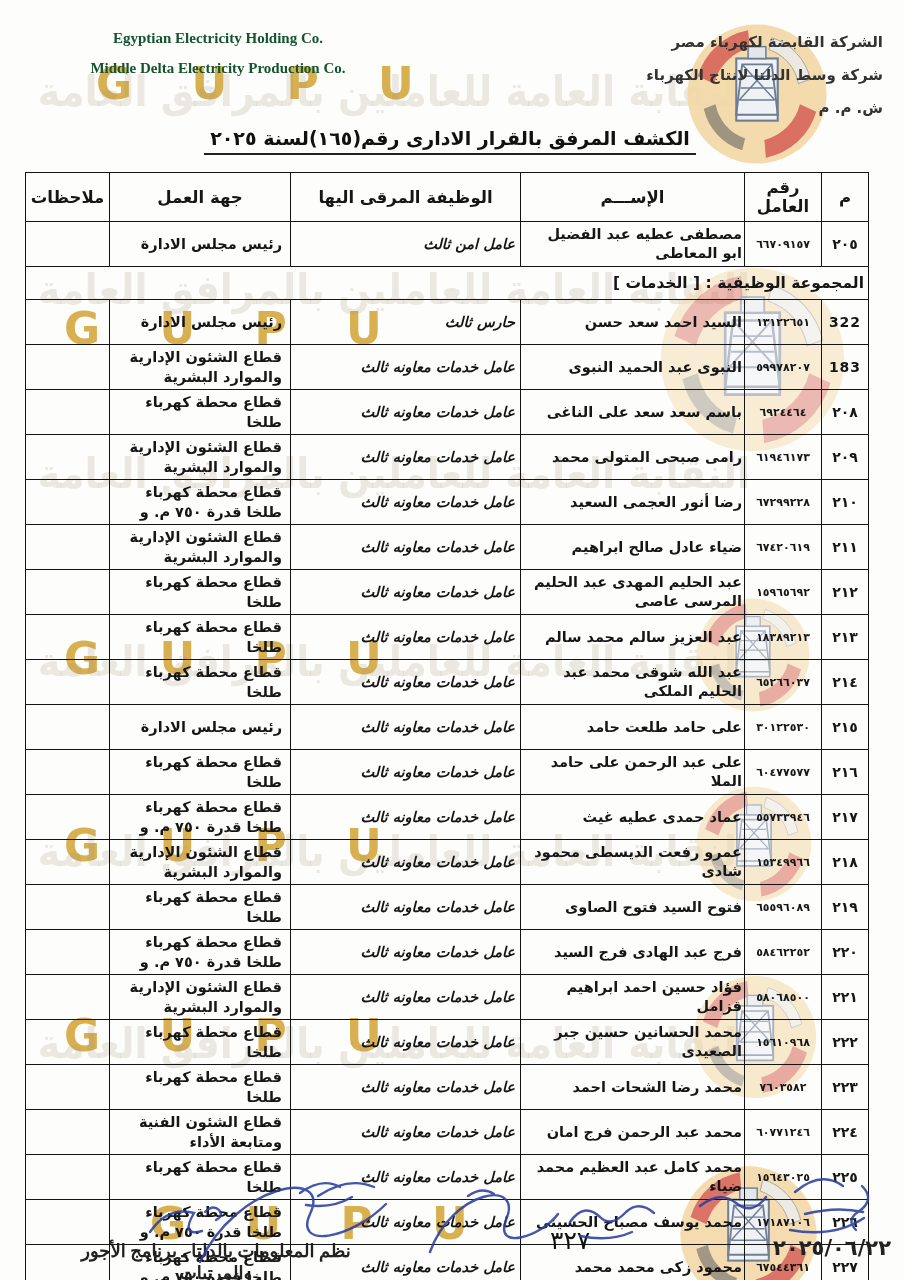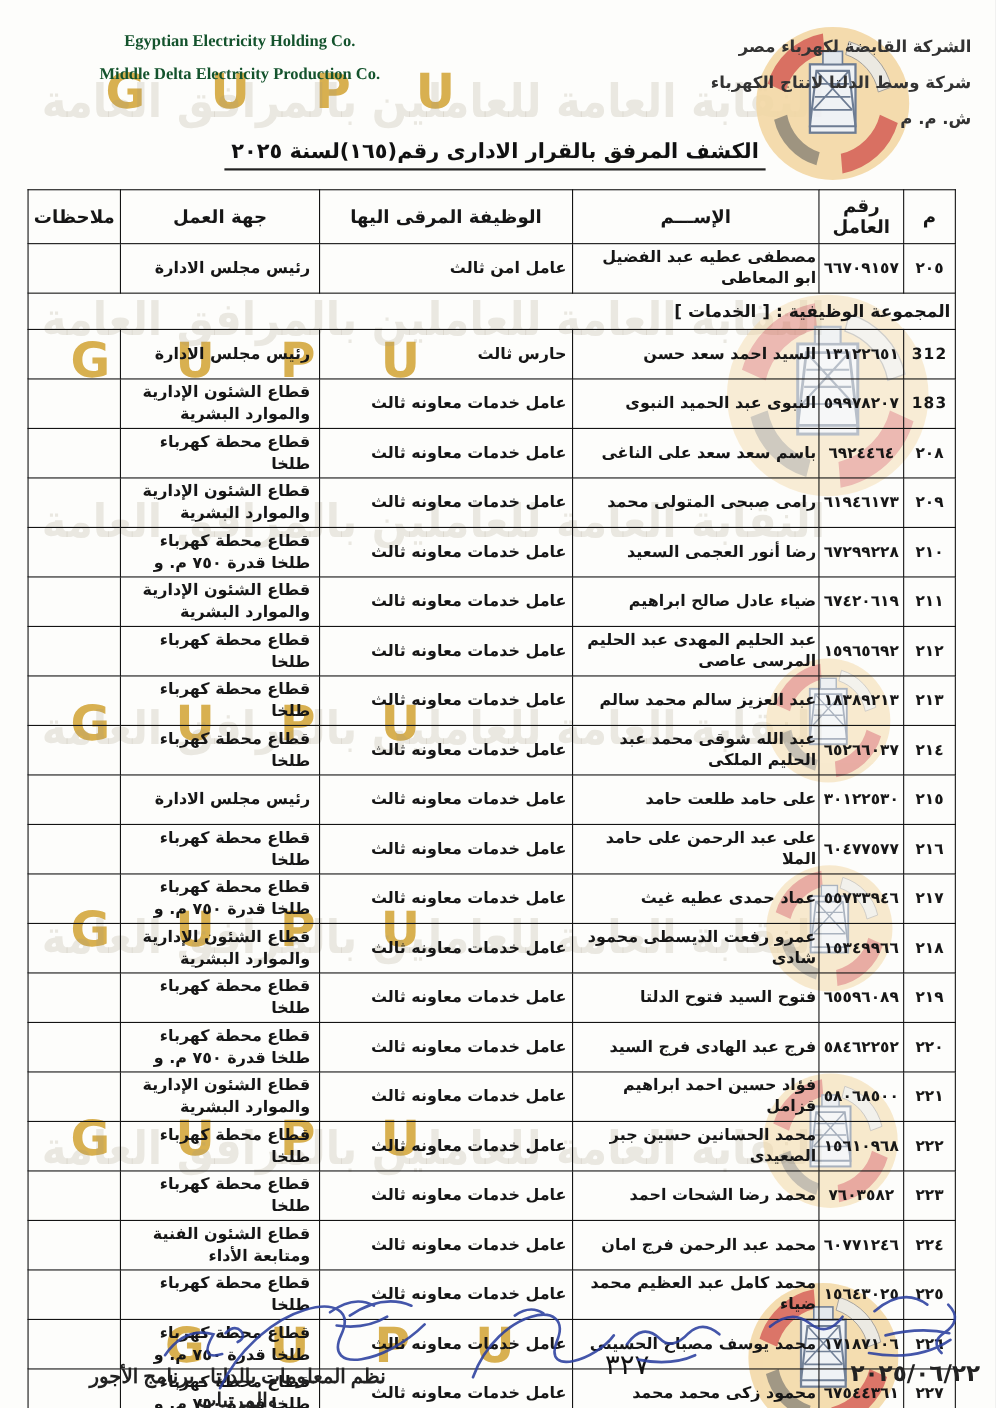--- a/index.html
+++ b/index.html
@@ -55,23 +55,23 @@
     border-collapse:collapse;direction:rtl;table-layout:fixed;
     background:transparent;
   }
   .roster th,.roster td{
     border:1.7px solid #141414;font-weight:bold;color:#161616;
     overflow:hidden;vertical-align:middle;
   }
   .roster th{height:46px;font-size:16.5px;text-align:center;}
   .roster td{height:40px;font-size:14.5px;padding:2px 3px;}
   td.c-no{text-align:center;font-size:14px;letter-spacing:1px;}
-  td.c-wid{text-align:center;font-size:14px;letter-spacing:1px;white-space:nowrap;}
+  td.c-wid{text-align:center;font-size:11px;letter-spacing:1px;white-space:nowrap;}
   td.c-name{text-align:right;padding-right:2px;line-height:19px;}
-  td.c-pos{text-align:right;padding-right:5px;}
+  td.c-pos{text-align:right;padding-right:5px;font-style:italic;}
   td.c-work{padding-right:8px;line-height:20px;}
   td.c-notes{}
   tr.section-row td{
     height:28px;font-size:15.5px;text-align:right;padding-right:4px;border:1.7px solid #141414;
   }
   
   .sys-label{position:absolute;left:66px;top:1240px;width:300px;direction:rtl;text-align:center;
     font-weight:bold;font-size:18px;color:#222;font-family:Liberation Serif, serif;}
   .page-label{position:absolute;left:368px;top:1296px;font-family:"Liberation Serif",serif;
     font-weight:bold;font-size:17px;color:#4d7c0f;}
@@ -219,21 +219,21 @@
       <td class="c-wid">٦٦٧٠٩١٥٧</td>
       <td class="c-name">مصطفى عطيه عبد الفضيل ابو المعاطى</td>
       <td class="c-pos">عامل امن ثالث</td>
       <td class="c-work">رئيس مجلس الادارة</td>
       <td class="c-notes"></td>
     </tr>
         <tr class="section-row">
       <td colspan="6">المجموعة الوظيفية : [ الخدمات ]</td>
     </tr>
         <tr>
-      <td class="c-no">312</td>
+      <td class="c-no">322</td>
       <td class="c-wid">١٣١٢٢٦٥١</td>
       <td class="c-name">السيد احمد سعد حسن</td>
       <td class="c-pos">حارس ثالث</td>
       <td class="c-work">رئيس مجلس الادارة</td>
       <td class="c-notes"></td>
     </tr>
         <tr>
       <td class="c-no">183</td>
       <td class="c-wid">٥٩٩٧٨٢٠٧</td>
       <td class="c-name">النبوى عبد الحميد النبوى</td>
@@ -325,21 +325,21 @@
       <td class="c-no">٢١٨</td>
       <td class="c-wid">١٥٣٤٩٩٦٦</td>
       <td class="c-name">عمرو رفعت الديسطى محمود شادى</td>
       <td class="c-pos">عامل خدمات معاونه ثالث</td>
       <td class="c-work">قطاع الشئون الإدارية والموارد البشرية</td>
       <td class="c-notes"></td>
     </tr>
         <tr>
       <td class="c-no">٢١٩</td>
       <td class="c-wid">٦٥٥٩٦٠٨٩</td>
-      <td class="c-name">فتوح السيد فتوح الدلتا</td>
+      <td class="c-name">فتوح السيد فتوح الصاوى</td>
       <td class="c-pos">عامل خدمات معاونه ثالث</td>
       <td class="c-work">قطاع محطة كهرباء طلخا</td>
       <td class="c-notes"></td>
     </tr>
         <tr>
       <td class="c-no">٢٢٠</td>
       <td class="c-wid">٥٨٤٦٢٢٥٢</td>
       <td class="c-name">فرج عبد الهادى فرج السيد</td>
       <td class="c-pos">عامل خدمات معاونه ثالث</td>
       <td class="c-work">قطاع محطة كهرباء طلخا قدرة ٧٥٠ م. و</td>

